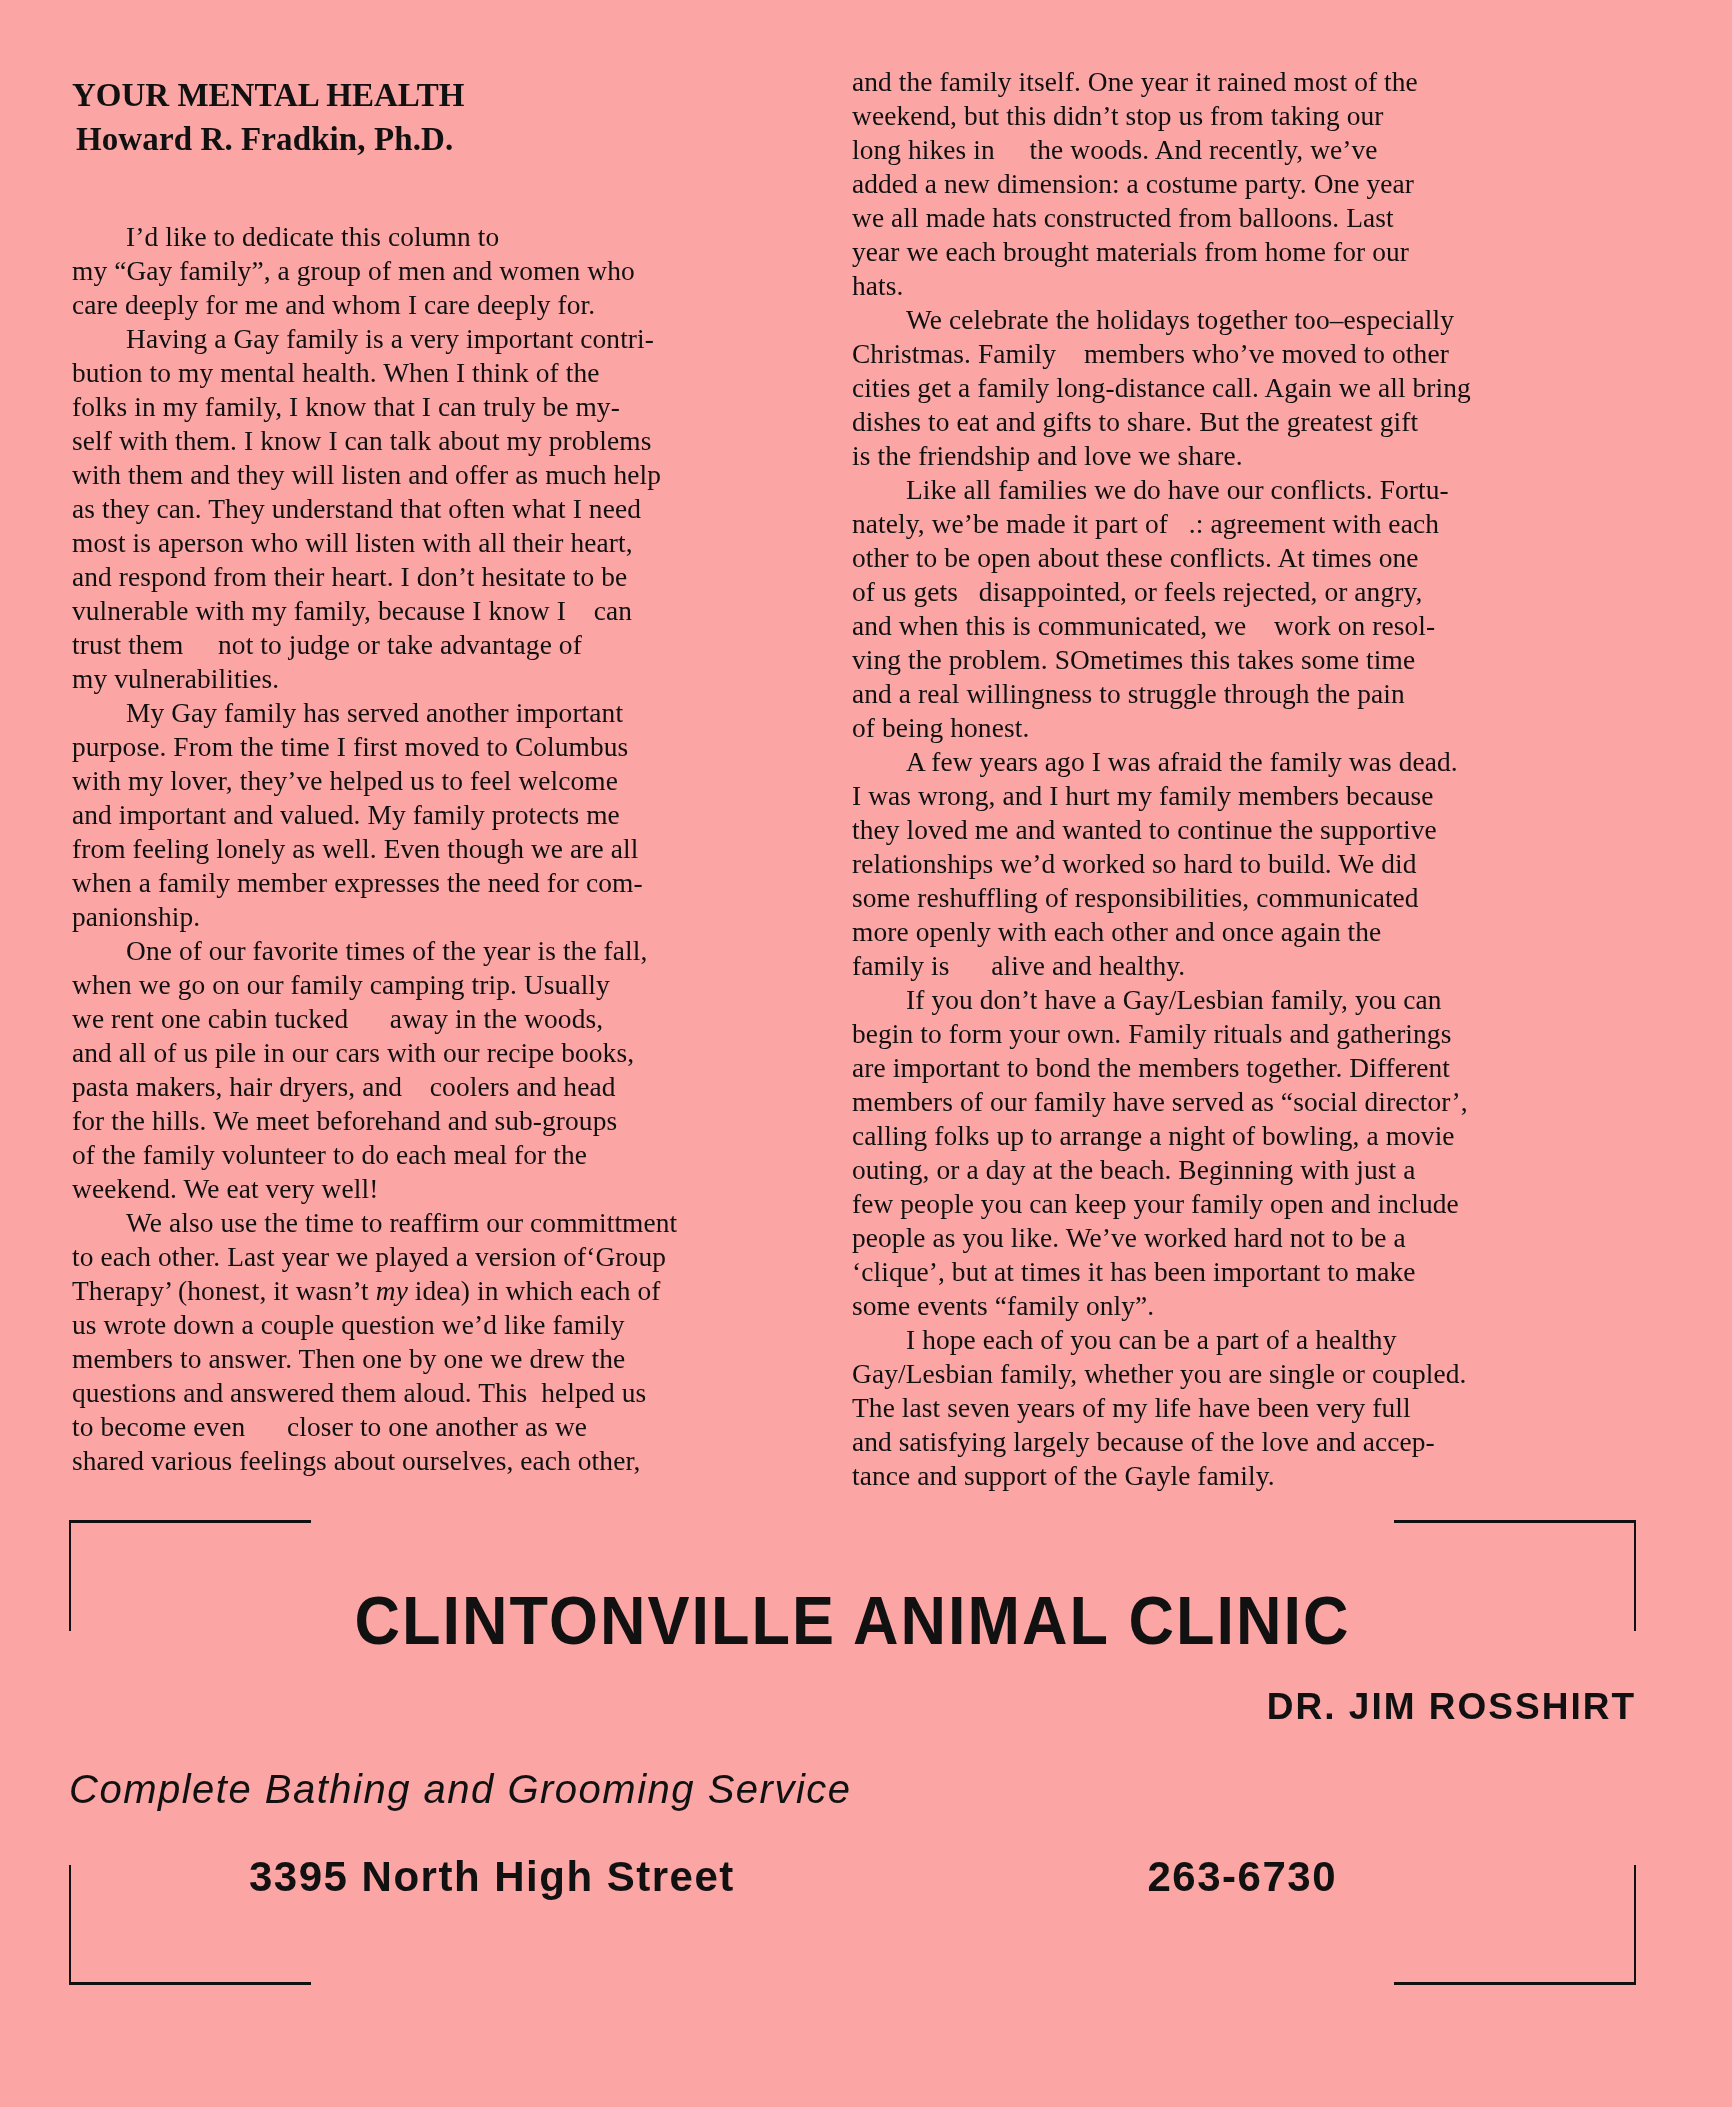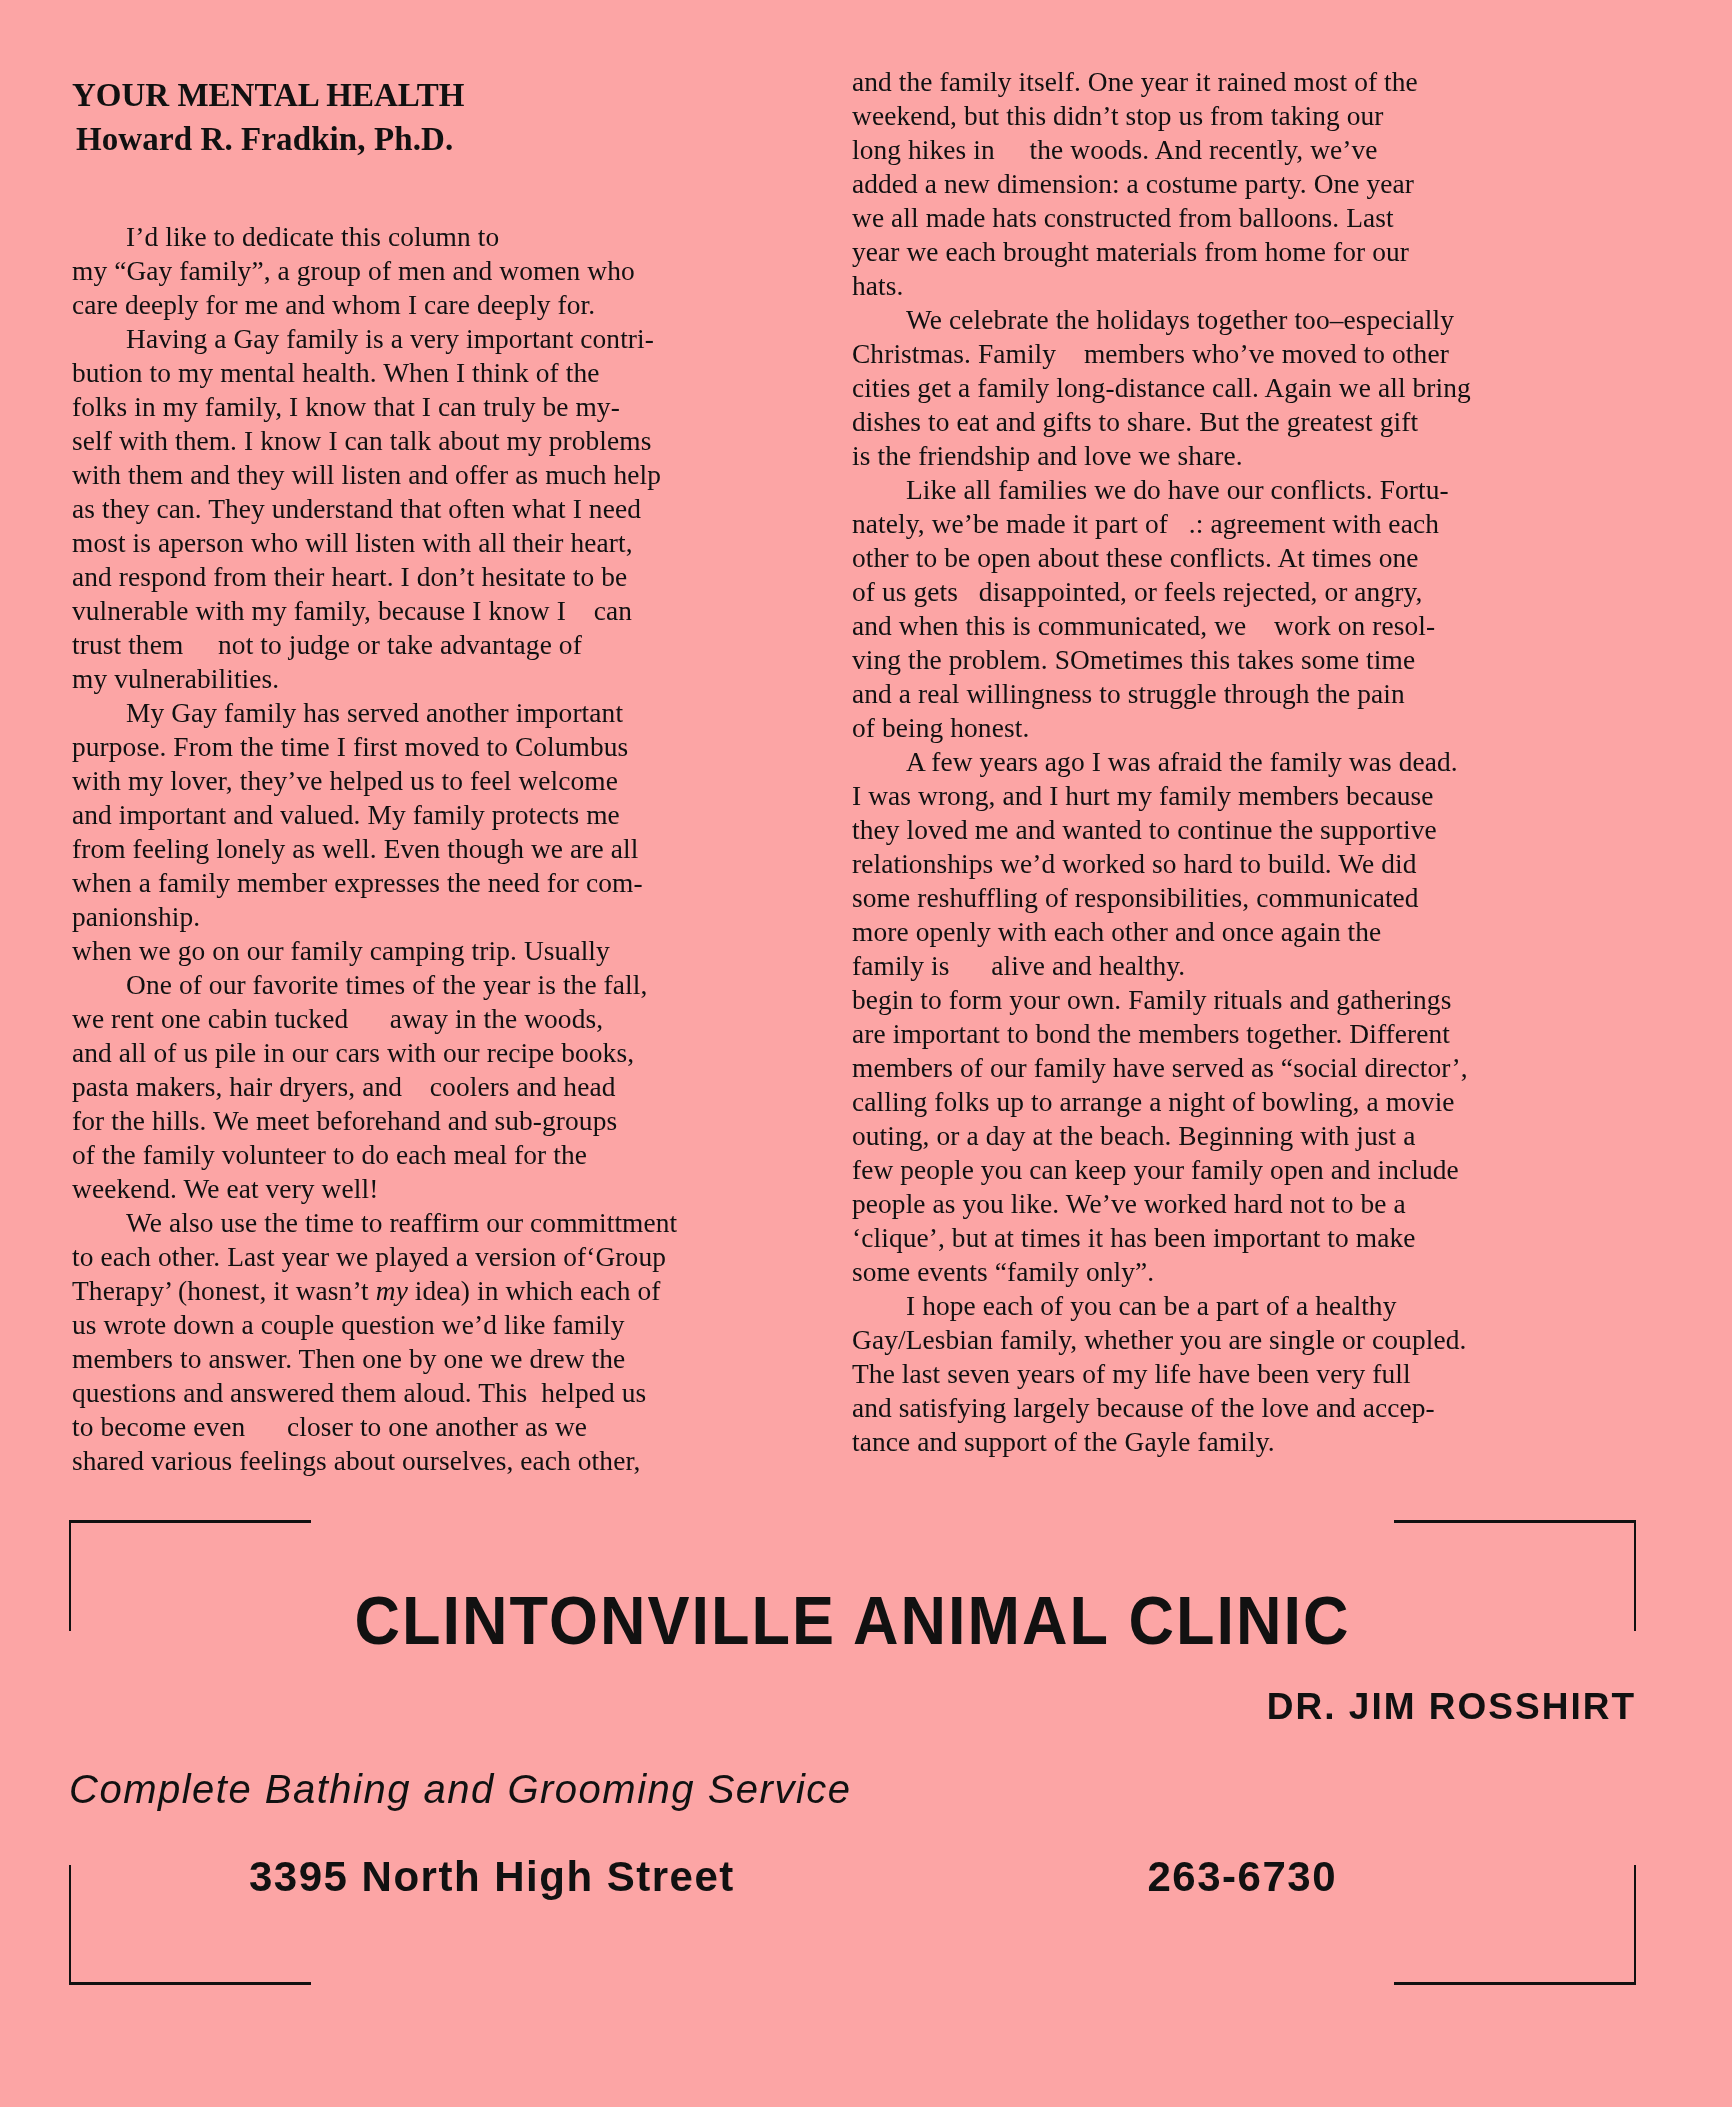--- a/index.html
+++ b/index.html
@@ -135,22 +135,22 @@
         <span class="line">vulnerable with my family, because I know I    can</span>
         <span class="line">trust them     not to judge or take advantage of</span>
         <span class="line">my vulnerabilities.</span>
         <span class="line indent">My Gay family has served another important</span>
         <span class="line">purpose. From the time I first moved to Columbus</span>
         <span class="line">with my lover, they’ve helped us to feel welcome</span>
         <span class="line">and important and valued. My family protects me</span>
         <span class="line">from feeling lonely as well. Even though we are all</span>
         <span class="line">when a family member expresses the need for com-</span>
         <span class="line">panionship.</span>
+        <span class="line indent">One of our favorite times of the year is the fall,</span>
         <span class="line">when we go on our family camping trip. Usually</span>
-        <span class="line indent">One of our favorite times of the year is the fall,</span>
         <span class="line">we rent one cabin tucked      away in the woods,</span>
         <span class="line">and all of us pile in our cars with our recipe books,</span>
         <span class="line">pasta makers, hair dryers, and    coolers and head</span>
         <span class="line">for the hills. We meet beforehand and sub-groups</span>
         <span class="line">of the family volunteer to do each meal for the</span>
         <span class="line">weekend. We eat very well!</span>
         <span class="line indent">We also use the time to reaffirm our committment</span>
         <span class="line">to each other. Last year we played a version of‘Group</span>
         <span class="line"><span>Therapy’ (honest, it wasn’t </span><em>my</em><span> idea) in which each of</span></span>
         <span class="line">us wrote down a couple question we’d like family</span>
@@ -183,20 +183,21 @@
         <span class="line">ving the problem. SOmetimes this takes some time</span>
         <span class="line">and a real willingness to struggle through the pain</span>
         <span class="line">of being honest.</span>
         <span class="line indent">A few years ago I was afraid the family was dead.</span>
         <span class="line">I was wrong, and I hurt my family members because</span>
         <span class="line">they loved me and wanted to continue the supportive</span>
         <span class="line">relationships we’d worked so hard to build. We did</span>
         <span class="line">some reshuffling of responsibilities, communicated</span>
         <span class="line">more openly with each other and once again the</span>
         <span class="line">family is      alive and healthy.</span>
+        <span class="line indent">If you don’t have a Gay/Lesbian family, you can</span>
         <span class="line">begin to form your own. Family rituals and gatherings</span>
         <span class="line">are important to bond the members together. Different</span>
         <span class="line">members of our family have served as “social director’,</span>
         <span class="line">calling folks up to arrange a night of bowling, a movie</span>
         <span class="line">outing, or a day at the beach. Beginning with just a</span>
         <span class="line">few people you can keep your family open and include</span>
         <span class="line">people as you like. We’ve worked hard not to be a</span>
         <span class="line">‘clique’, but at times it has been important to make</span>
         <span class="line">some events “family only”.</span>
         <span class="line indent">I hope each of you can be a part of a healthy</span>

